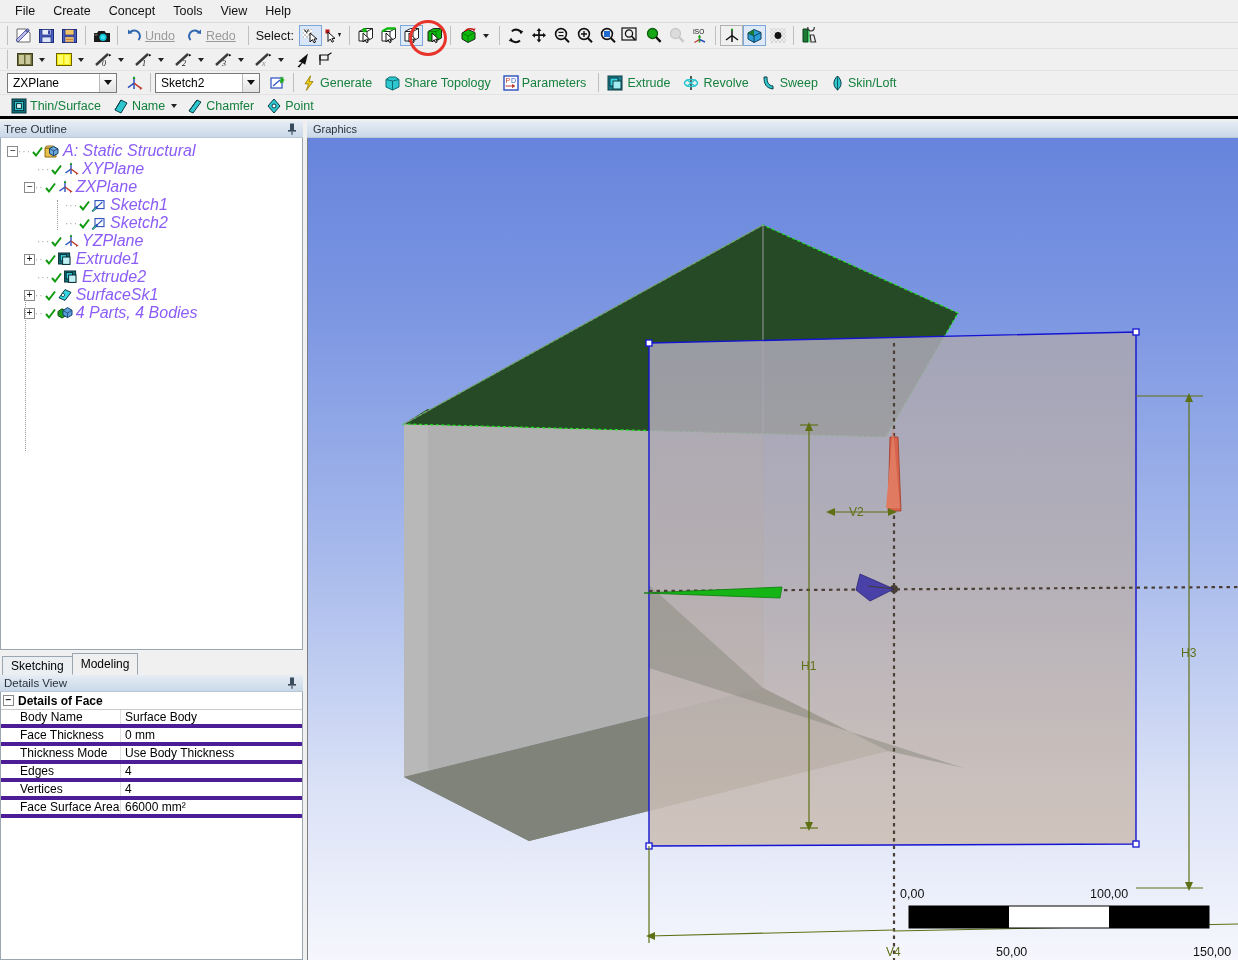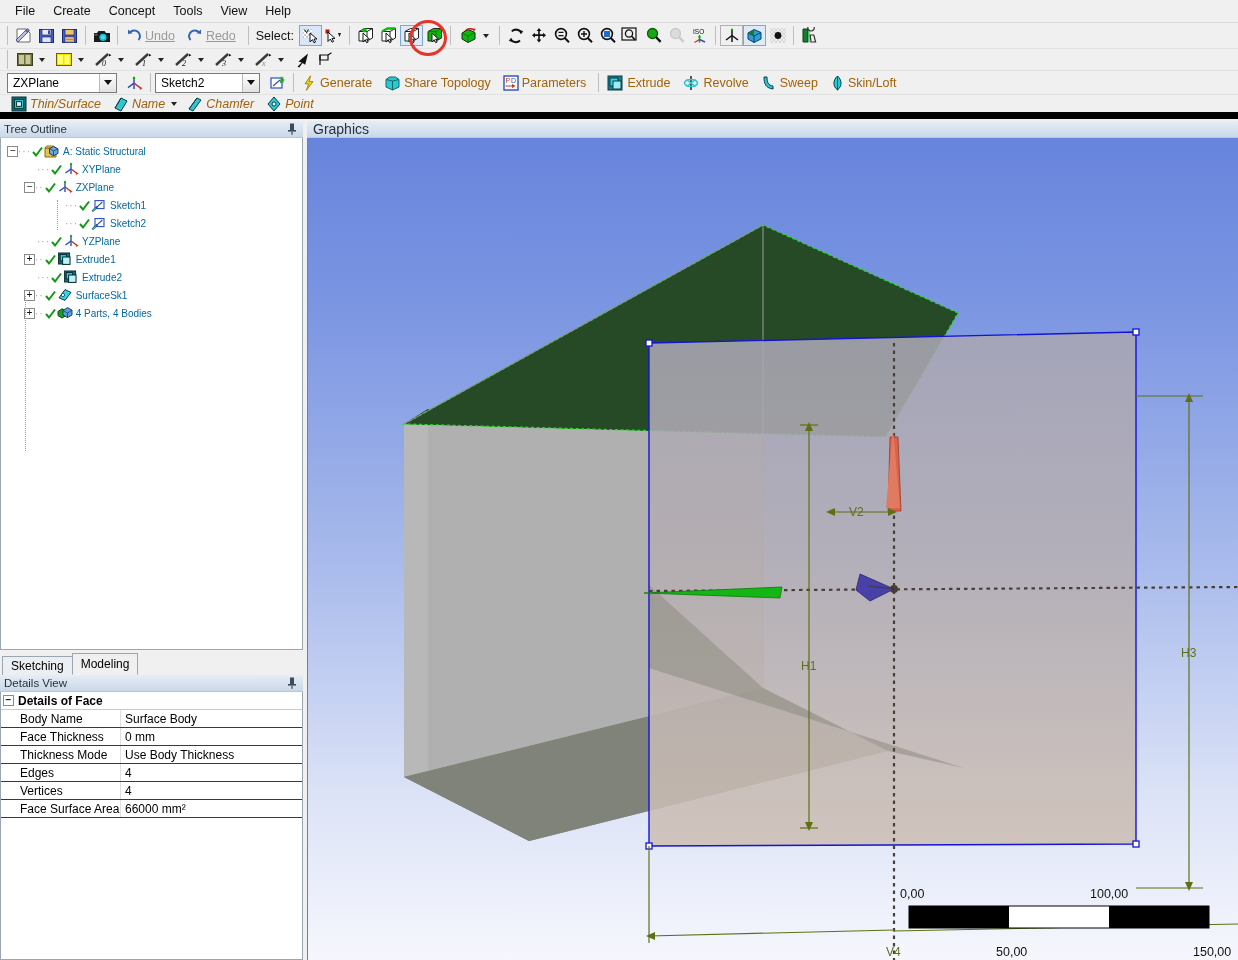--- a/index.html
+++ b/index.html
@@ -35,36 +35,36 @@
     background: #f0f0f0;
     display: flex;
     align-items: center;
     height: 27px;
     padding-left: 3px;
     border-bottom: 1px solid #e2e2e2;
   }
   .tbrow.r1 { height: 26px; }
   .tbrow.r2 { height: 22px; }
   .tbrow.r3 { height: 24px; }
-  .tbrow.r4 { height: 24px; border-bottom: 7px solid #000000; font-style: italic;}
+  .tbrow.r4 { height: 24px; border-bottom: 3px solid #000000;}
   .sep {
     width: 1px; height: 19px;
     background: #bfbfbf;
     margin: 0 4px;
     flex: none;
   }
   .tbtn {
     width: 23px; height: 21px;
     display: flex; align-items: center; justify-content: center;
     border: 1px solid transparent;
     flex: none;
     position: relative;
   }
   .tbtn.dis { opacity: .38; }
-  .tlabel { font-size: 12.5px; color: #a16207; margin-right: 2px; white-space: nowrap;}
+  .tlabel { font-size: 12.5px; color: #15803d; margin-right: 2px; white-space: nowrap;}
   .tbtn-wide {
     height: 21px; display: flex; align-items: center; gap: 3px;
     padding: 0 5px 0 3px; border: 1px solid transparent; flex: none;
   }
   .caret {
     width: 0; height: 0; margin-left: 1px;
     border-left: 3px solid transparent;
     border-right: 3px solid transparent;
     border-top: 4px solid #222;
     flex: none;
@@ -133,53 +133,53 @@
   .trow { display:flex; align-items:center; height:18px; font-size:12px; white-space:nowrap; }
   .exp {
     width:11px;height:11px;border:1px solid #8b8b8b;background:#fff;
     display:flex;align-items:center;justify-content:center;
     font-size:10px;line-height:9px;color:#111;flex:none;font-family:"Liberation Mono", monospace;
   }
   .dots { flex:none; color:#a8a8a8; font-size:10px; letter-spacing:1px; }
   .chk { flex:none; width:13px; height:13px; position:relative; }
   .chk svg { display:block; }
   .ticon { width:16px;height:15px;flex:none;margin-right:3px;display:flex;align-items:center;justify-content:center;}
-  .tlbl { font-size:10px;color:#0369a1; }
+  .tlbl { font-size:16px;color:#8b5cf6;font-style:italic; }
 
   
   .vline { position:absolute; width:1px; border-left:1px dotted #999; }
 
   
   .tabrow { height:25px; display:flex; align-items:flex-end; background:#f0f0f0; padding-left:2px; flex:none;}
   .tab {
     height:19px; padding:1px 8px; display:flex;align-items:center;
     font-size:12px; background:#eceff2; border:1px solid #9aa6b2; border-bottom:none;
     margin-right:-1px;
   }
   .tab.active { height:22px; background:#f0f0f0; font-weight:normal; border-bottom:1px solid #f0f0f0; }
 
   
   .detailsbox { flex:1; background:#fff; border:1px solid #9aa6b2; border-top:none; overflow:hidden;}
-  .drow { display:flex; height:18px; border-bottom:1px solid #4c1d95; font-size:12px; align-items:center;}
+  .drow { display:flex; height:18px; border-bottom:4px solid #4c1d95; font-size:12px; align-items:center;}
   .drow.hdr { background:#fff; font-weight:bold; border-bottom:1px solid #c9c9c9;}
   .dhdr-exp { width:14px; display:flex; align-items:center; justify-content:center; flex:none; }
   .dname { width:106px; padding-left:5px; border-right:1px solid #dfdfdf; height:100%; display:flex;align-items:center; flex:none;}
   .dval { flex:1; padding-left:4px; height:100%; display:flex;align-items:center; }
   .dhdrlabel { padding-left:3px; font-weight:bold; }
 
   
   .vsplit { width:4px; background:#f0f0f0; flex:none; }
 
   
   .gfxwrap { flex:1; height:839px; display:flex; flex-direction:column; position:relative; }
   .gfxhdr {
     height:17px;
     background: linear-gradient(#e6edf5,#c9d8e8);
     display:flex;align-items:center;padding-left:6px;
-    font-size:14px;color:#27323d;
+    font-size:11px;color:#27323d;
     border-bottom:1px solid #b9c6d4;
   }
   .gfxcanvas {
     flex:1; position:relative; overflow:hidden;
     background: linear-gradient(#6684dc 0%, #7d97e2 22%, #a9bbec 52%, #dce3f7 80%, #f6f7fd 100%);
     border-left:1px solid #7f7f7f;
   }
   .gfxcanvas svg { position:absolute; left:0; top:0; display:block; }
 </style>
 </head>

